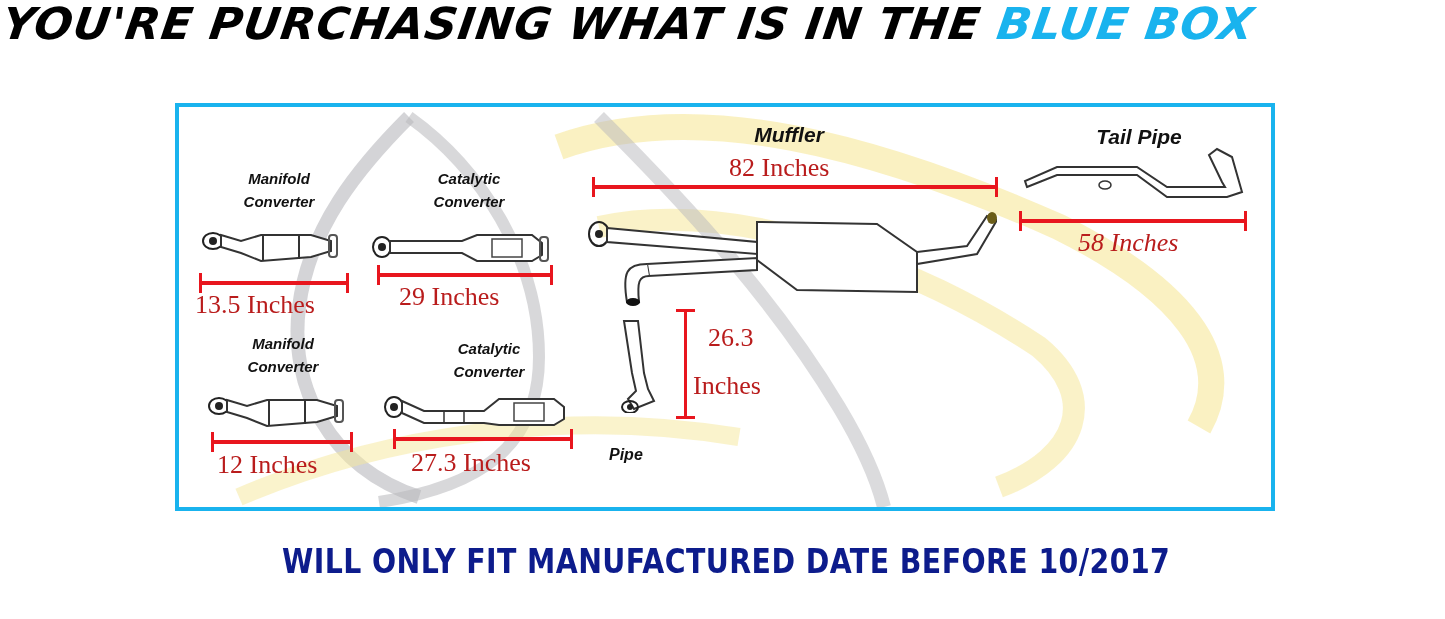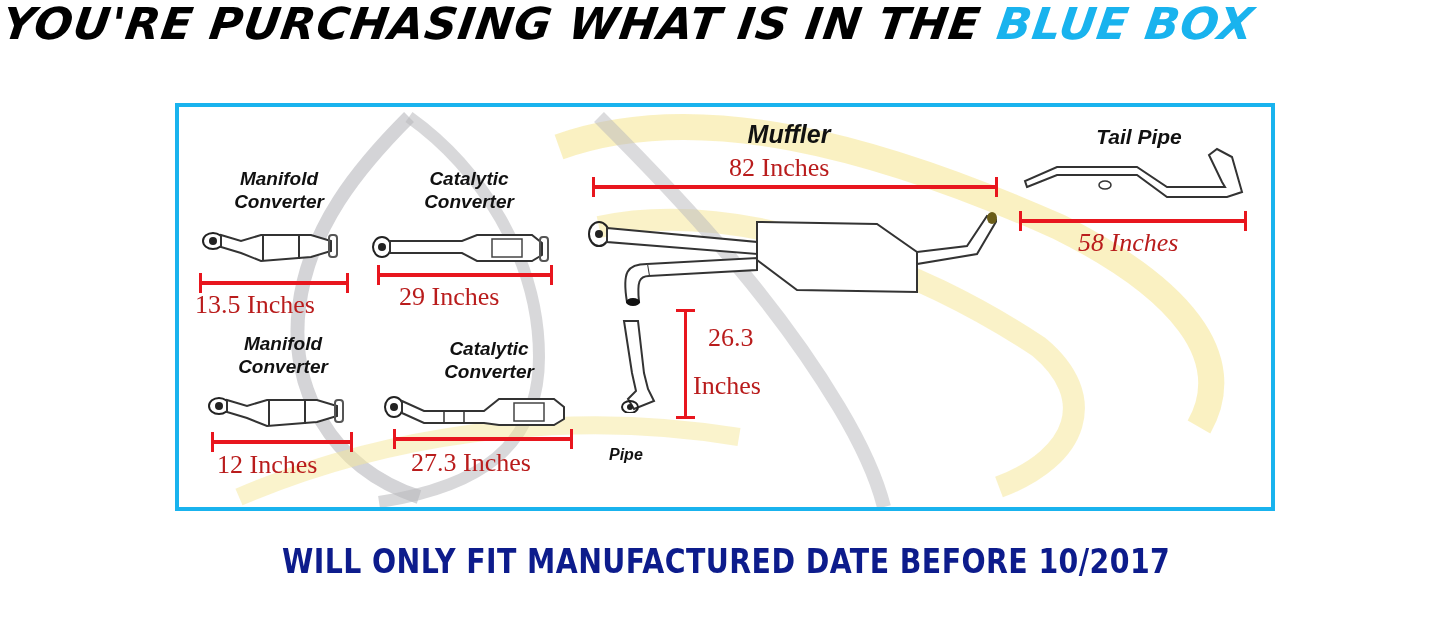--- a/index.html
+++ b/index.html
@@ -1,21 +1,21 @@
 <!DOCTYPE html>
 <html><head>
 <meta charset="utf-8">
 <style>
   html, body { margin:0; padding:0; background:#ffffff; }
   body { width:1445px; height:619px; position:relative; overflow:hidden; font-family:"Liberation Sans", sans-serif; }
   .headline { position:absolute; left:6px; top:0px; width:1440px; height:52px; font-family:"DejaVu Sans", sans-serif; font-weight:bold; font-style:italic; font-size:44px; letter-spacing:1px; white-space:nowrap; transform:skewX(-8deg) scaleX(1.02); transform-origin:left top; line-height:48px; color:#000; }
   .headline .blue { color:#19b3ee; }
   .box { position:absolute; left:175px; top:103px; width:1092px; height:400px; border:4px solid #19b3ee; background:#fff; overflow:hidden; }
   .watermark { position:absolute; left:0; top:0; width:1092px; height:400px; pointer-events:none; }
-  .label { position:absolute; font-family:"Liberation Sans", sans-serif; font-weight:bold; font-style:italic; color:#111; text-align:center; line-height:23px; font-size:19px; }
+  .label { position:absolute; font-family:"Liberation Sans", sans-serif; font-weight:bold; font-style:italic; color:#111; text-align:center; line-height:23px; font-size:15px; }
   .dim { position:absolute; font-family:"Liberation Serif", serif; color:#b91c1c; font-size:26px; line-height:28px; white-space:nowrap; }
   .dimline { position:absolute; height:4px; background:#e8161e; }
   .dimline::before, .dimline::after { content:""; position:absolute; top:-8px; width:3px; height:20px; background:#e8161e; }
   .dimline::before { left:0; } .dimline::after { right:0; }
   .vline { position:absolute; width:3px; background:#e8161e; }
   .vline::before, .vline::after { content:""; position:absolute; left:-8px; width:19px; height:3px; background:#e8161e; }
   .vline::before { top:0; } .vline::after { bottom:0; }
   .part { position:absolute; }
   .footer { position:absolute; left:282px; top:540px; width:900px; height:44px; font-family:"DejaVu Sans", sans-serif; font-weight:bold; font-size:33px; color:#0d1c8c; letter-spacing:0.5px; white-space:nowrap; transform:scaleX(0.86); transform-origin:left top; line-height:44px; }
 </style>
@@ -86,21 +86,21 @@
     <ellipse cx="10" cy="14" rx="9" ry="10" fill="none" stroke="#222" stroke-width="2"></ellipse>
       <circle cx="10" cy="14" r="4" fill="#222"></circle>
     <path d="M18 8 L40 18 L100 18 L115 6 L170 6 L180 14 L180 26 L170 32 L115 32 L100 30 L40 30 L18 20 Z" fill="#fff" stroke="#333" stroke-width="2"></path>
     <line x1="60" y1="18" x2="60" y2="30" stroke="#333" stroke-width="1.5"></line>
       <line x1="80" y1="18" x2="80" y2="30" stroke="#333" stroke-width="1.5"></line>
     <rect x="130" y="10" width="30" height="18" fill="none" stroke="#444" stroke-width="1.5"></rect>
   </svg>
   <div class="dimline" style="left:214px; top:330px; width:180px;"></div>
   <div class="dim" style="left:232px; top:342px;">27.3 Inches</div>
 
-  <div class="label" style="left:545px; top:16px; width:130px; font-size:25px;">
+  <div class="label" style="left:545px; top:16px; width:130px; font-size:21px;">
     <div>Muffler</div>
   </div>
   <div class="dim" style="left:550px; top:47px;">82 Inches</div>
   <div class="dimline" style="left:413px; top:78px; width:406px;"></div>
   <svg class="part" style="left:408px; top:95px;" width="410" height="110" viewBox="0 0 410 110">
     <ellipse cx="12" cy="32" rx="10" ry="12" fill="none" stroke="#222" stroke-width="2"></ellipse>
       <circle cx="12" cy="32" r="4" fill="#222"></circle>
     <path d="M20 26 L170 40 L170 52 L20 40 Z" fill="#fff" stroke="#333" stroke-width="2"></path>
     <path d="M60 62 L170 56 L170 68 L62 74 Z" fill="#fff" stroke="#333" stroke-width="2"></path>
     <path d="M60 62 C 40 62, 35 70, 40 100 L52 100 C 50 80, 52 74, 62 74" fill="#fff" stroke="#333" stroke-width="2"></path>

